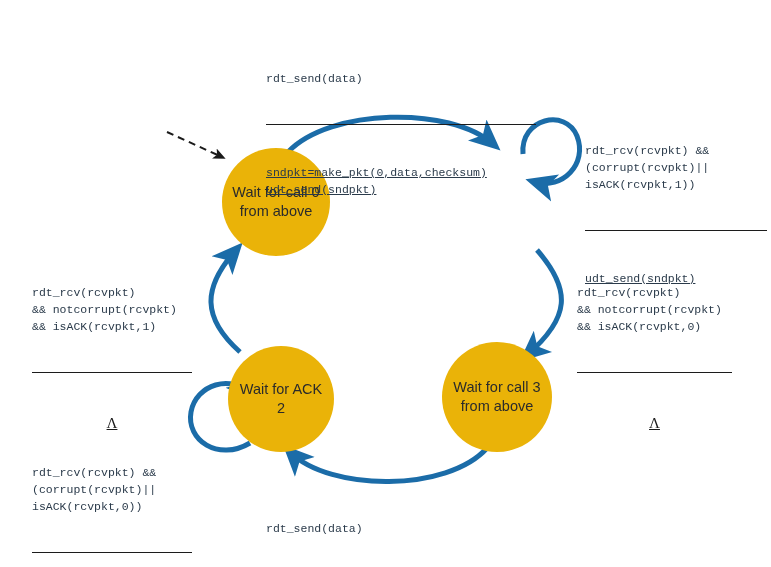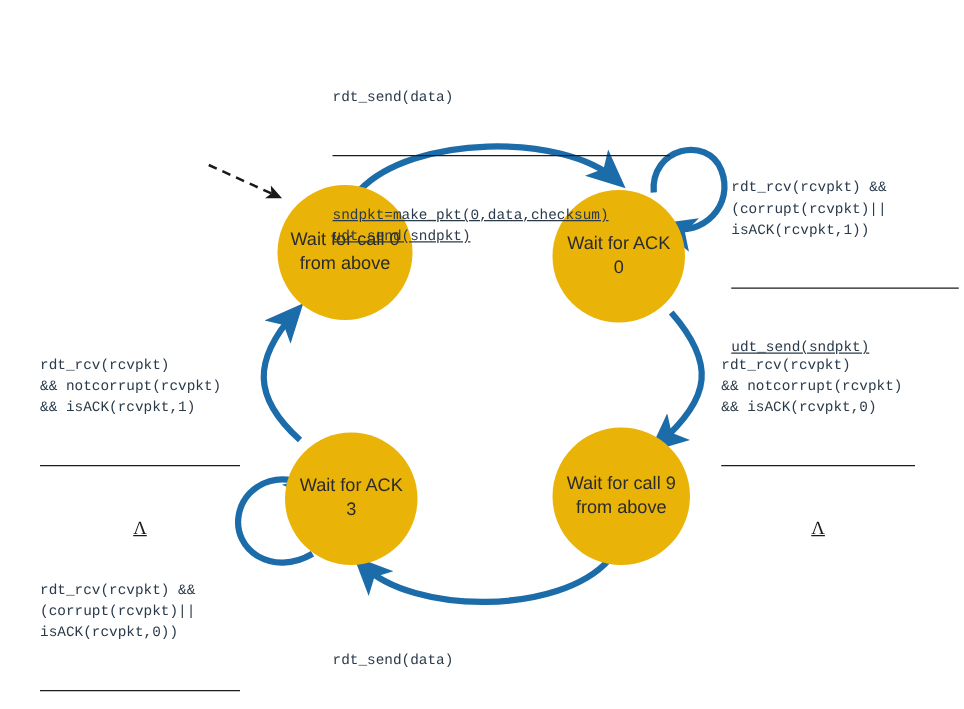--- a/index.html
+++ b/index.html
@@ -107,33 +107,29 @@
 
     <path d="M 167,132 L 222,157" fill="none" stroke="#1a1a1a" stroke-width="2" stroke-dasharray="7,5" marker-end="url(#ahk)"></path>
   </svg>
 
   <div class="state" id="state-wait-call0">
     <span class="lbl">Wait for
 call 0 from
 above</span>
   </div>
 
-  <div class="state" id="state-wait-ack0">
-    <span class="lbl">Wait for
-ACK 0</span>
-  </div>
 
   <div class="state" id="state-wait-ack1">
     <span class="lbl">Wait for
-ACK 3</span>
+ACK 2</span>
   </div>
 
   <div class="state" id="state-wait-call1">
     <span class="lbl">Wait for
-call 9 from
+call 3 from
 above</span>
   </div>
 
   <div class="tlabel" id="label-top">
     <div class="cond">rdt_send(data)</div>
     <div class="rule"></div>
     <div class="act">sndpkt=make_pkt(0,data,checksum)
 udt_send(sndpkt)</div>
   </div>
 

